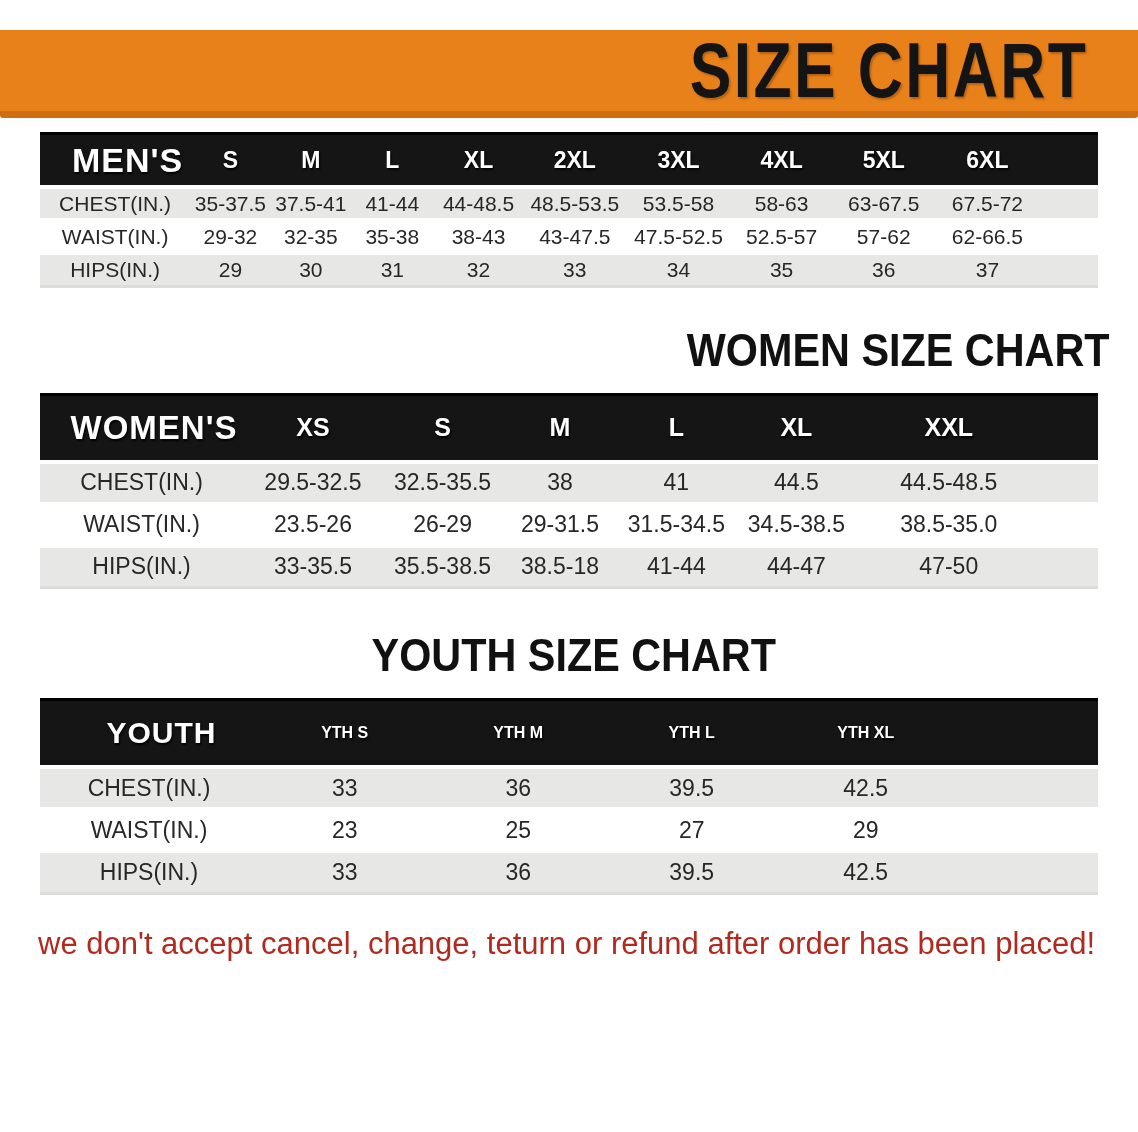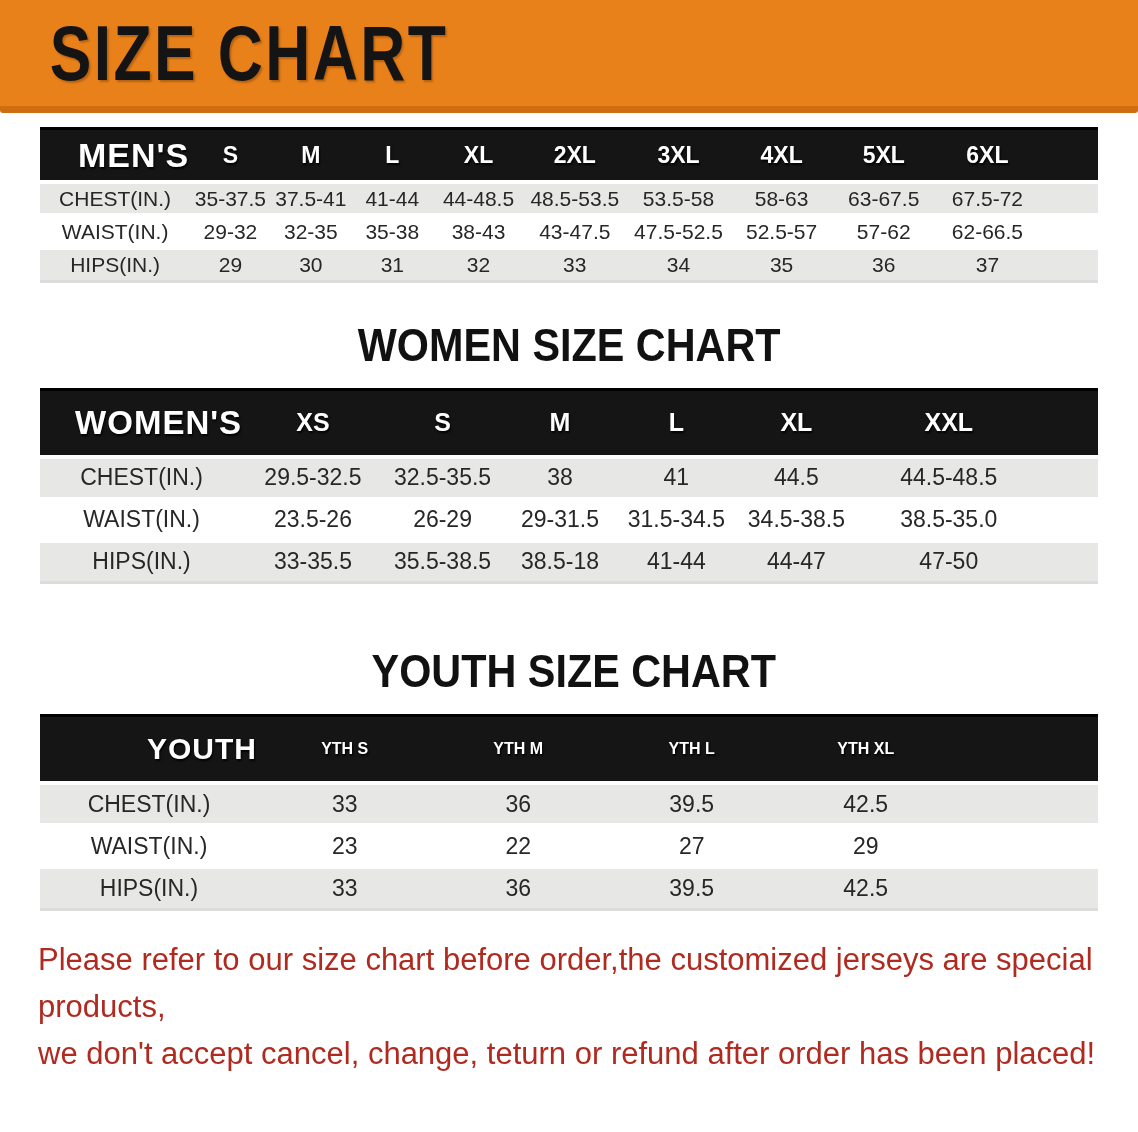--- a/index.html
+++ b/index.html
@@ -10,28 +10,29 @@
   }
   body {
     width: 1138px;
     height: 1132px;
     overflow: hidden;
     position: relative;
   }
 
   
   .banner {
-    height: 113px;
+    height: 88px;
     box-sizing: border-box;
     background: var(--banner-bg, #e8811a);
     border-bottom: 7px solid var(--banner-edge, #cf6d10);
     border-radius: 0 0 3px 3px;
     display: flex;
     align-items: center;
-    justify-content: flex-start;
+    justify-content: flex-end;
+    margin-top: 30px;
   }
   .banner-title {
     display: inline-block;
     font-size: 78px;
     font-weight: 700;
     color: #141414;
     letter-spacing: 3px;
     transform: scaleX(0.80);
     white-space: nowrap;
     text-shadow: 2px 2px 2px rgba(90,40,0,0.35);
@@ -45,22 +46,22 @@
   .section-title .condensed {
     display: inline-block;
     font-size: 47px;
     font-weight: 700;
     color: #111111;
     letter-spacing: 0px;
     transform: scaleX(0.88);
     white-space: nowrap;
   }
   .sec-men   .section-title { margin-top: 20px; }
-  .sec-women .section-title { margin-top: 34px; }
-  .sec-youth .section-title { margin-top: 59px; padding-left: 9px; }
+  .sec-women .section-title { margin-top: 34px; text-align: right; }
+  .sec-youth .section-title { margin-top: 38px; padding-left: 9px; }
 
   
   table.size-table {
     width: 1058px;
     margin: 14px auto 0 auto;
     border-collapse: collapse;
     table-layout: fixed;
     border-bottom: 3px solid #dcdcdc;
   }
   .sec-women table.size-table, .sec-youth table.size-table { margin-top: 16px; }
@@ -72,21 +73,21 @@
     text-align: center;
     text-shadow: 1px 2px 2px rgba(0,0,0,0.9);
     border-top: 3px solid #000;
     border-bottom: 3px solid #000;
   }
   .tbl-men   thead th { height: 48px; font-size: 23px; }
   .tbl-women thead th { height: 62px; font-size: 25px; }
   .tbl-youth thead th { height: 62px; font-size: 16px; }
 
   thead th.corner {
-    text-align: right;
+    text-align: center;
     padding-left: 26px;
     letter-spacing: 1px;
   }
   .tbl-men   thead th.corner { font-size: 34px; }
   .tbl-women thead th.corner { font-size: 33px; }
   .tbl-youth thead th.corner { font-size: 30px; }
 
   tbody th, tbody td {
     text-align: center;
     font-weight: 400;
@@ -298,33 +299,32 @@
           <th class="rowlab">CHEST(IN.)</th>
           <td>33</td>
           <td>36</td>
           <td>39.5</td>
           <td>42.5</td>
           <td class="trail"></td>
         </tr>
         <tr>
           <th class="rowlab">WAIST(IN.)</th>
           <td>23</td>
-          <td>22</td>
+          <td>25</td>
           <td>27</td>
           <td>29</td>
           <td class="trail"></td>
         </tr>
         <tr>
           <th class="rowlab">HIPS(IN.)</th>
           <td>33</td>
           <td>36</td>
           <td>39.5</td>
           <td>42.5</td>
           <td class="trail"></td>
         </tr>
       </tbody>
     </table>
 </div>
 
 <div class="footer-note">
-  <div>Please refer to our size chart before order,the customized jerseys are special products,</div>
   <div>we don't accept cancel, change, teturn or refund after order has been placed!</div>
 </div>
 
 </body></html>

